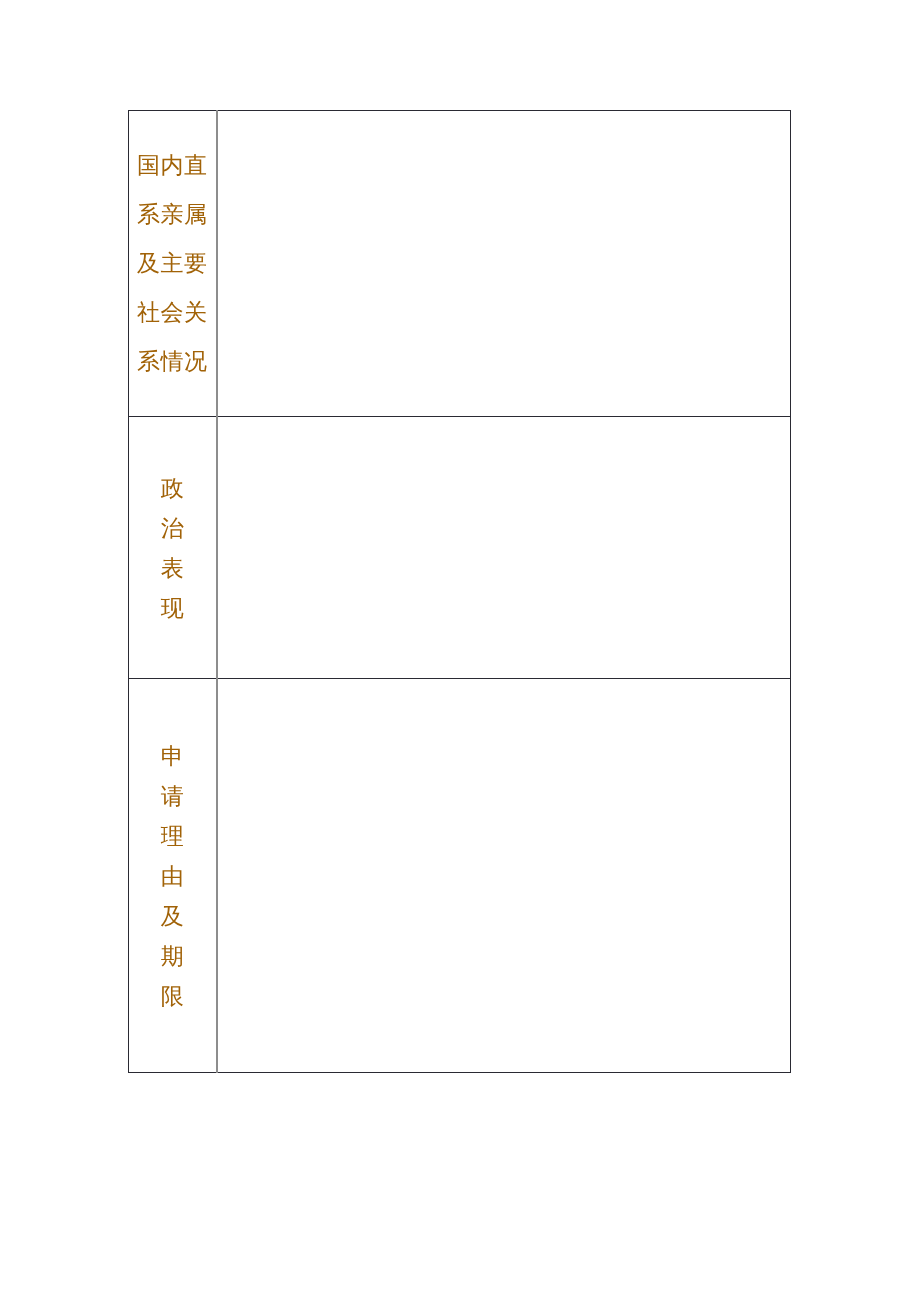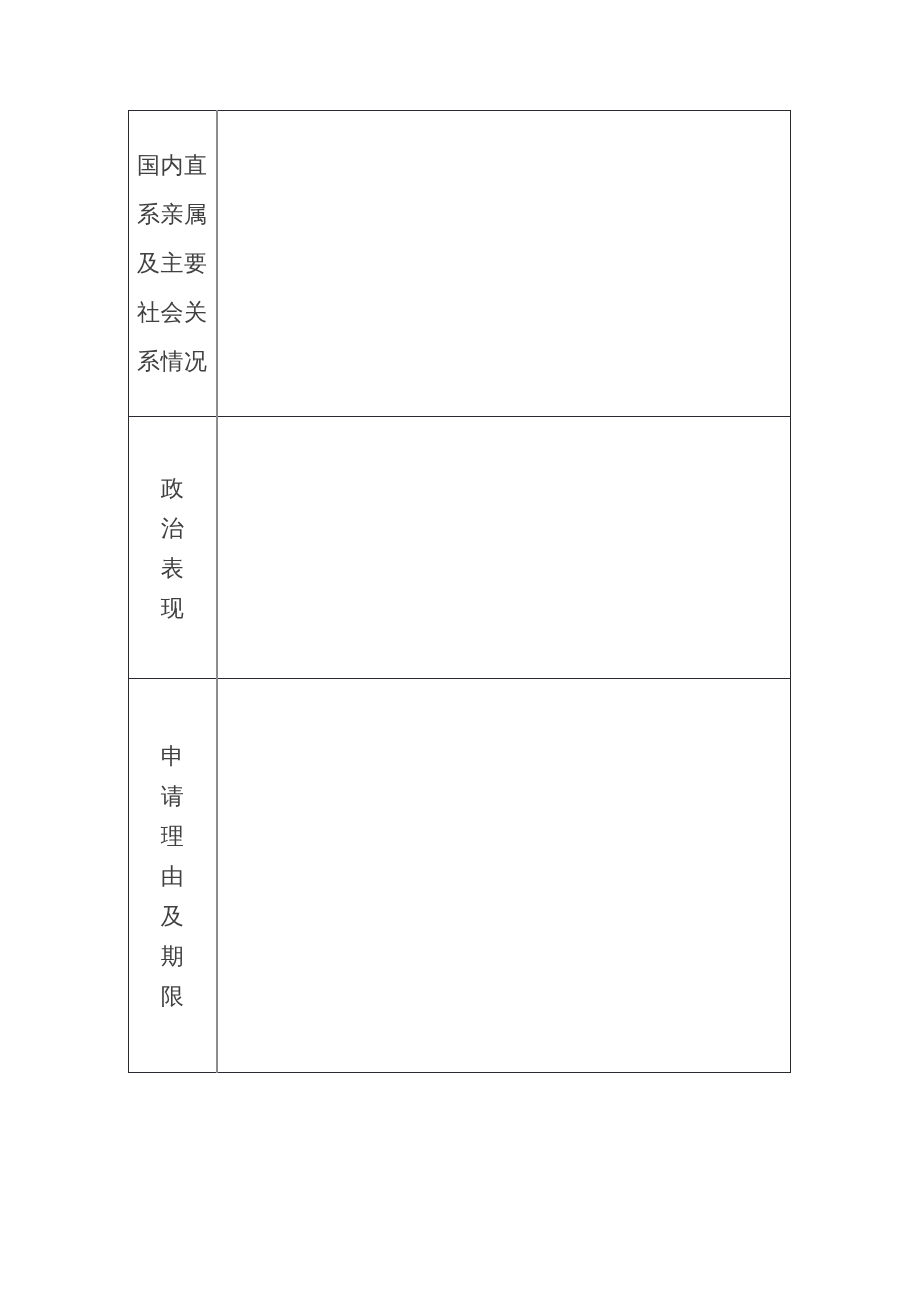--- a/index.html
+++ b/index.html
@@ -77,21 +77,21 @@
   .row-1 { height: 306px; }   
   .row-2 { height: 262px; }   
   .row-3 { height: 394px; }   
 
   
   .label-text {
     display: block;
     font-size: 23px;
     line-height: 49px;
     letter-spacing: 0px;
-    color: #404040;
+    color: #a16207;
     text-align: center;
     white-space: pre-line;
     font-weight: 400;
   }
 
   
   .label-text.wrap3 {
     line-height: 49px;
     letter-spacing: 0.5px;
   }

